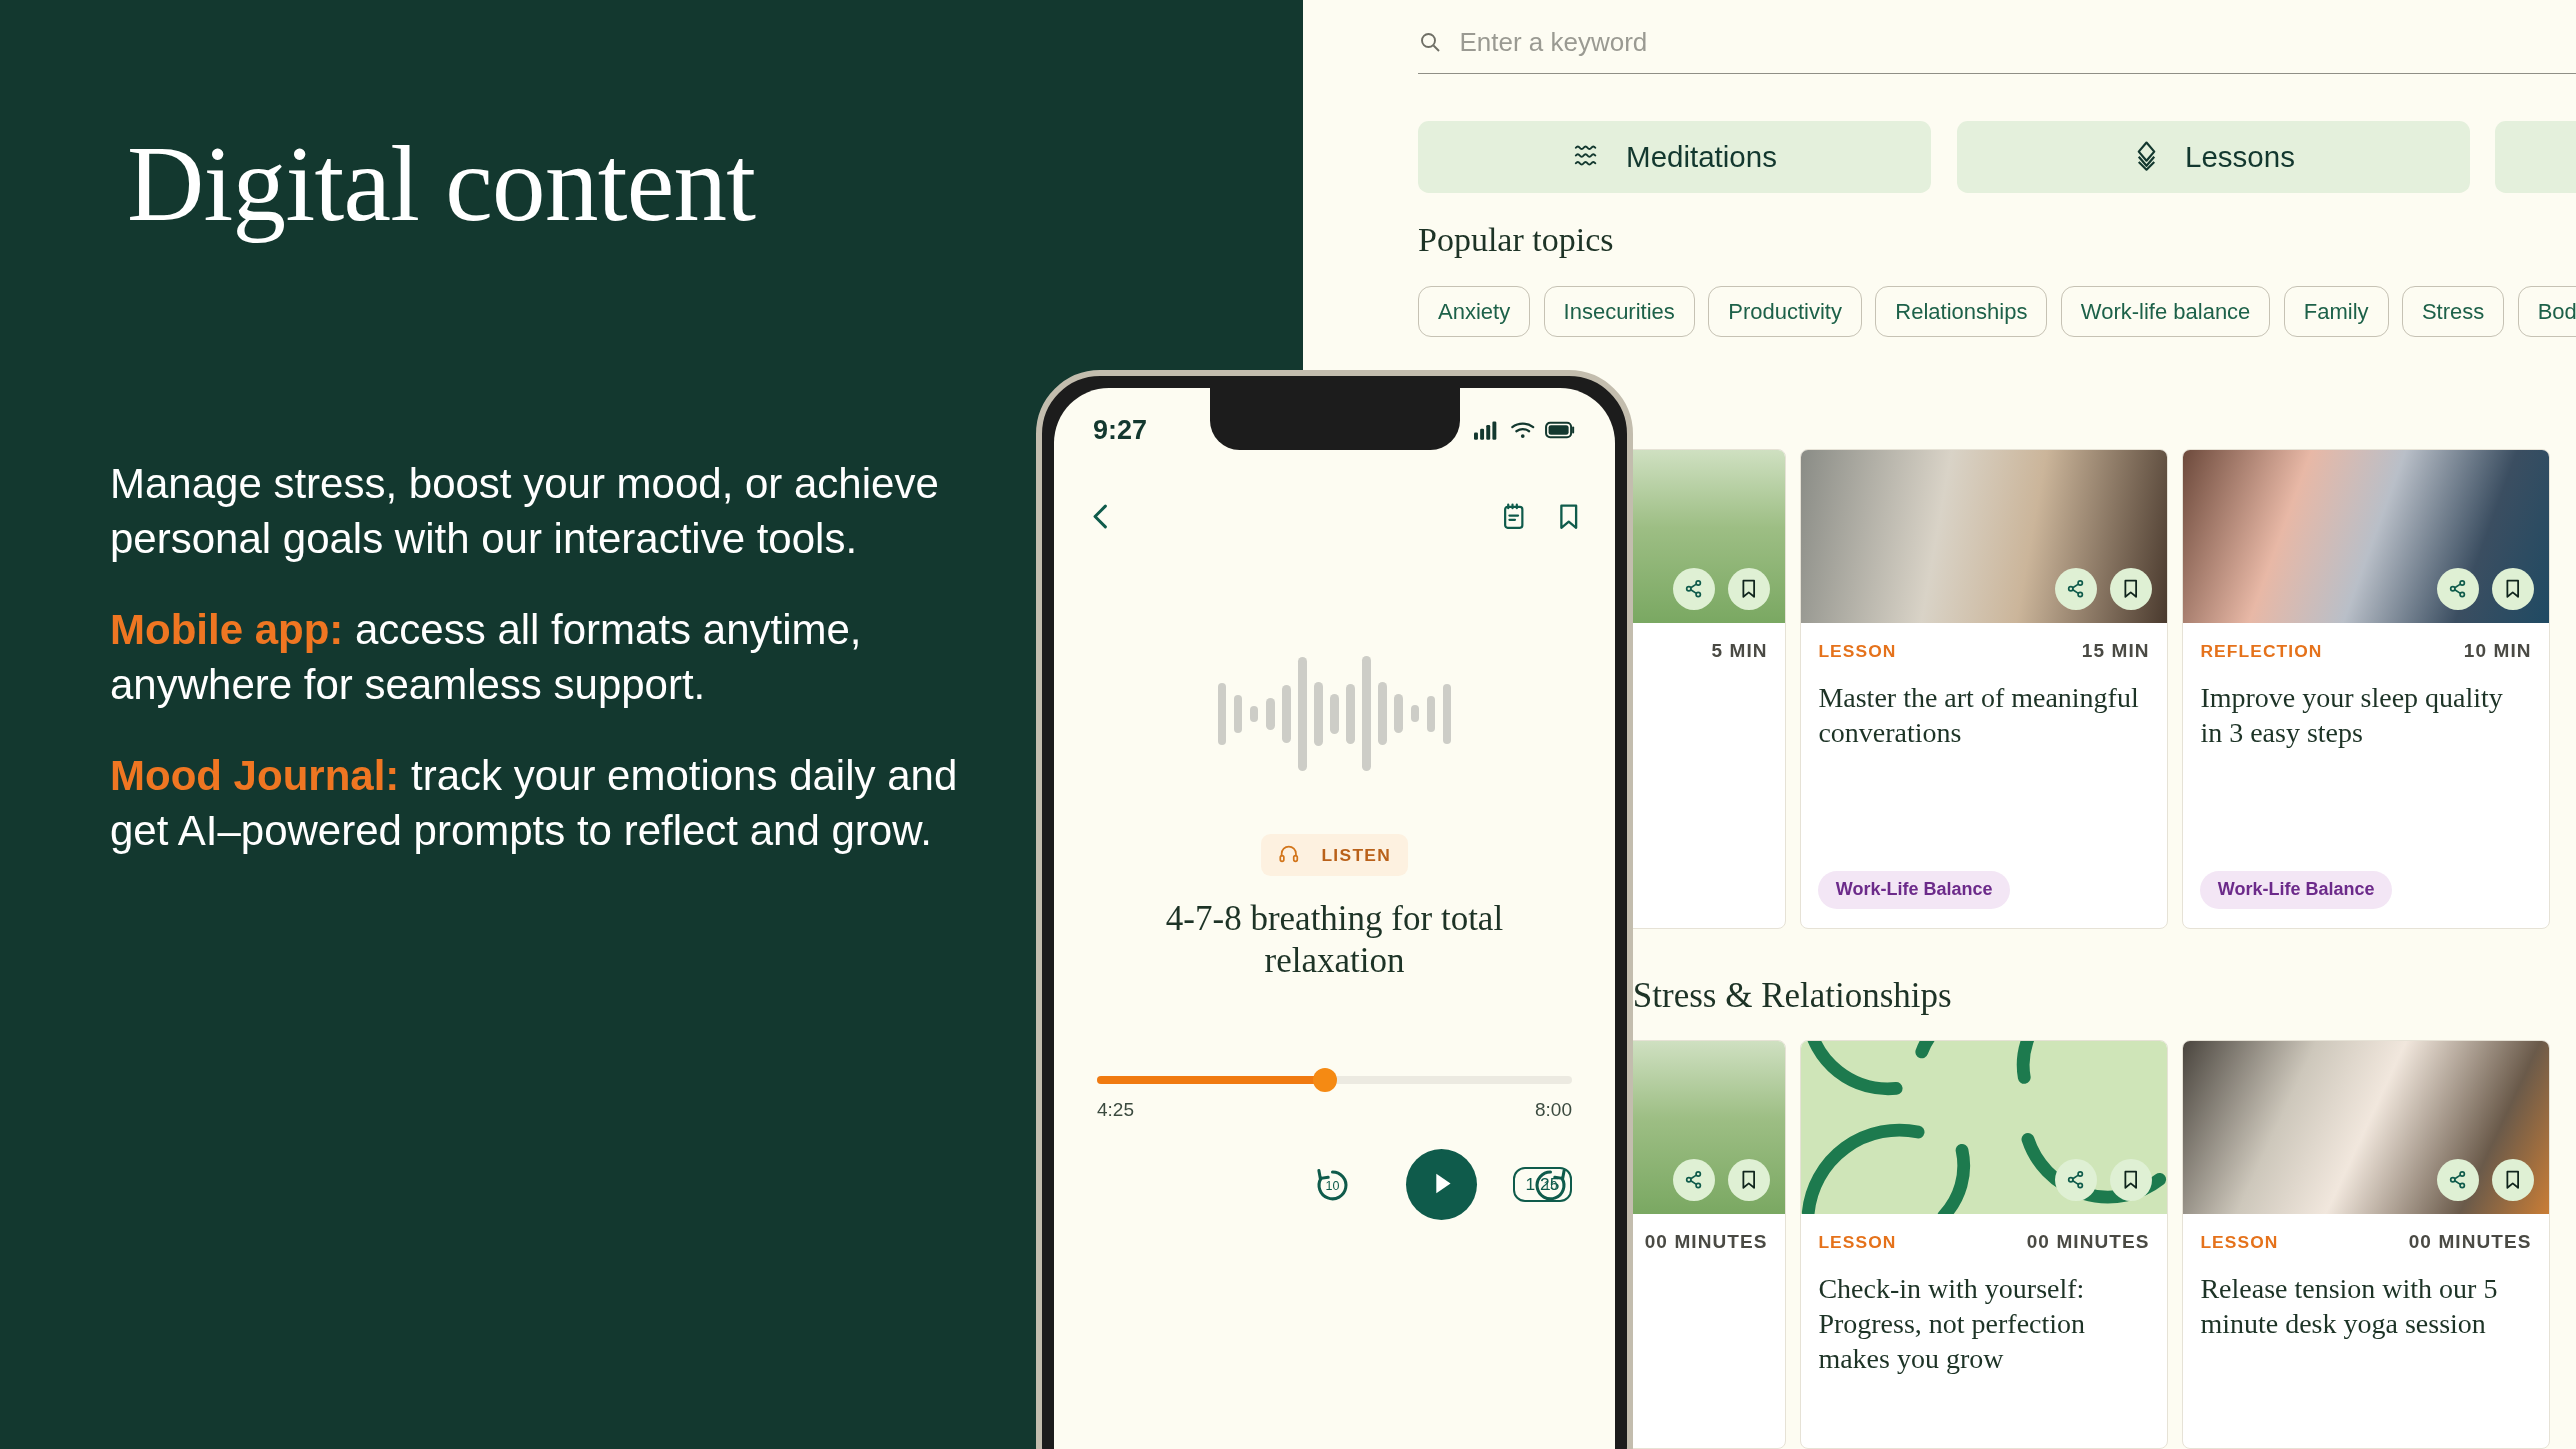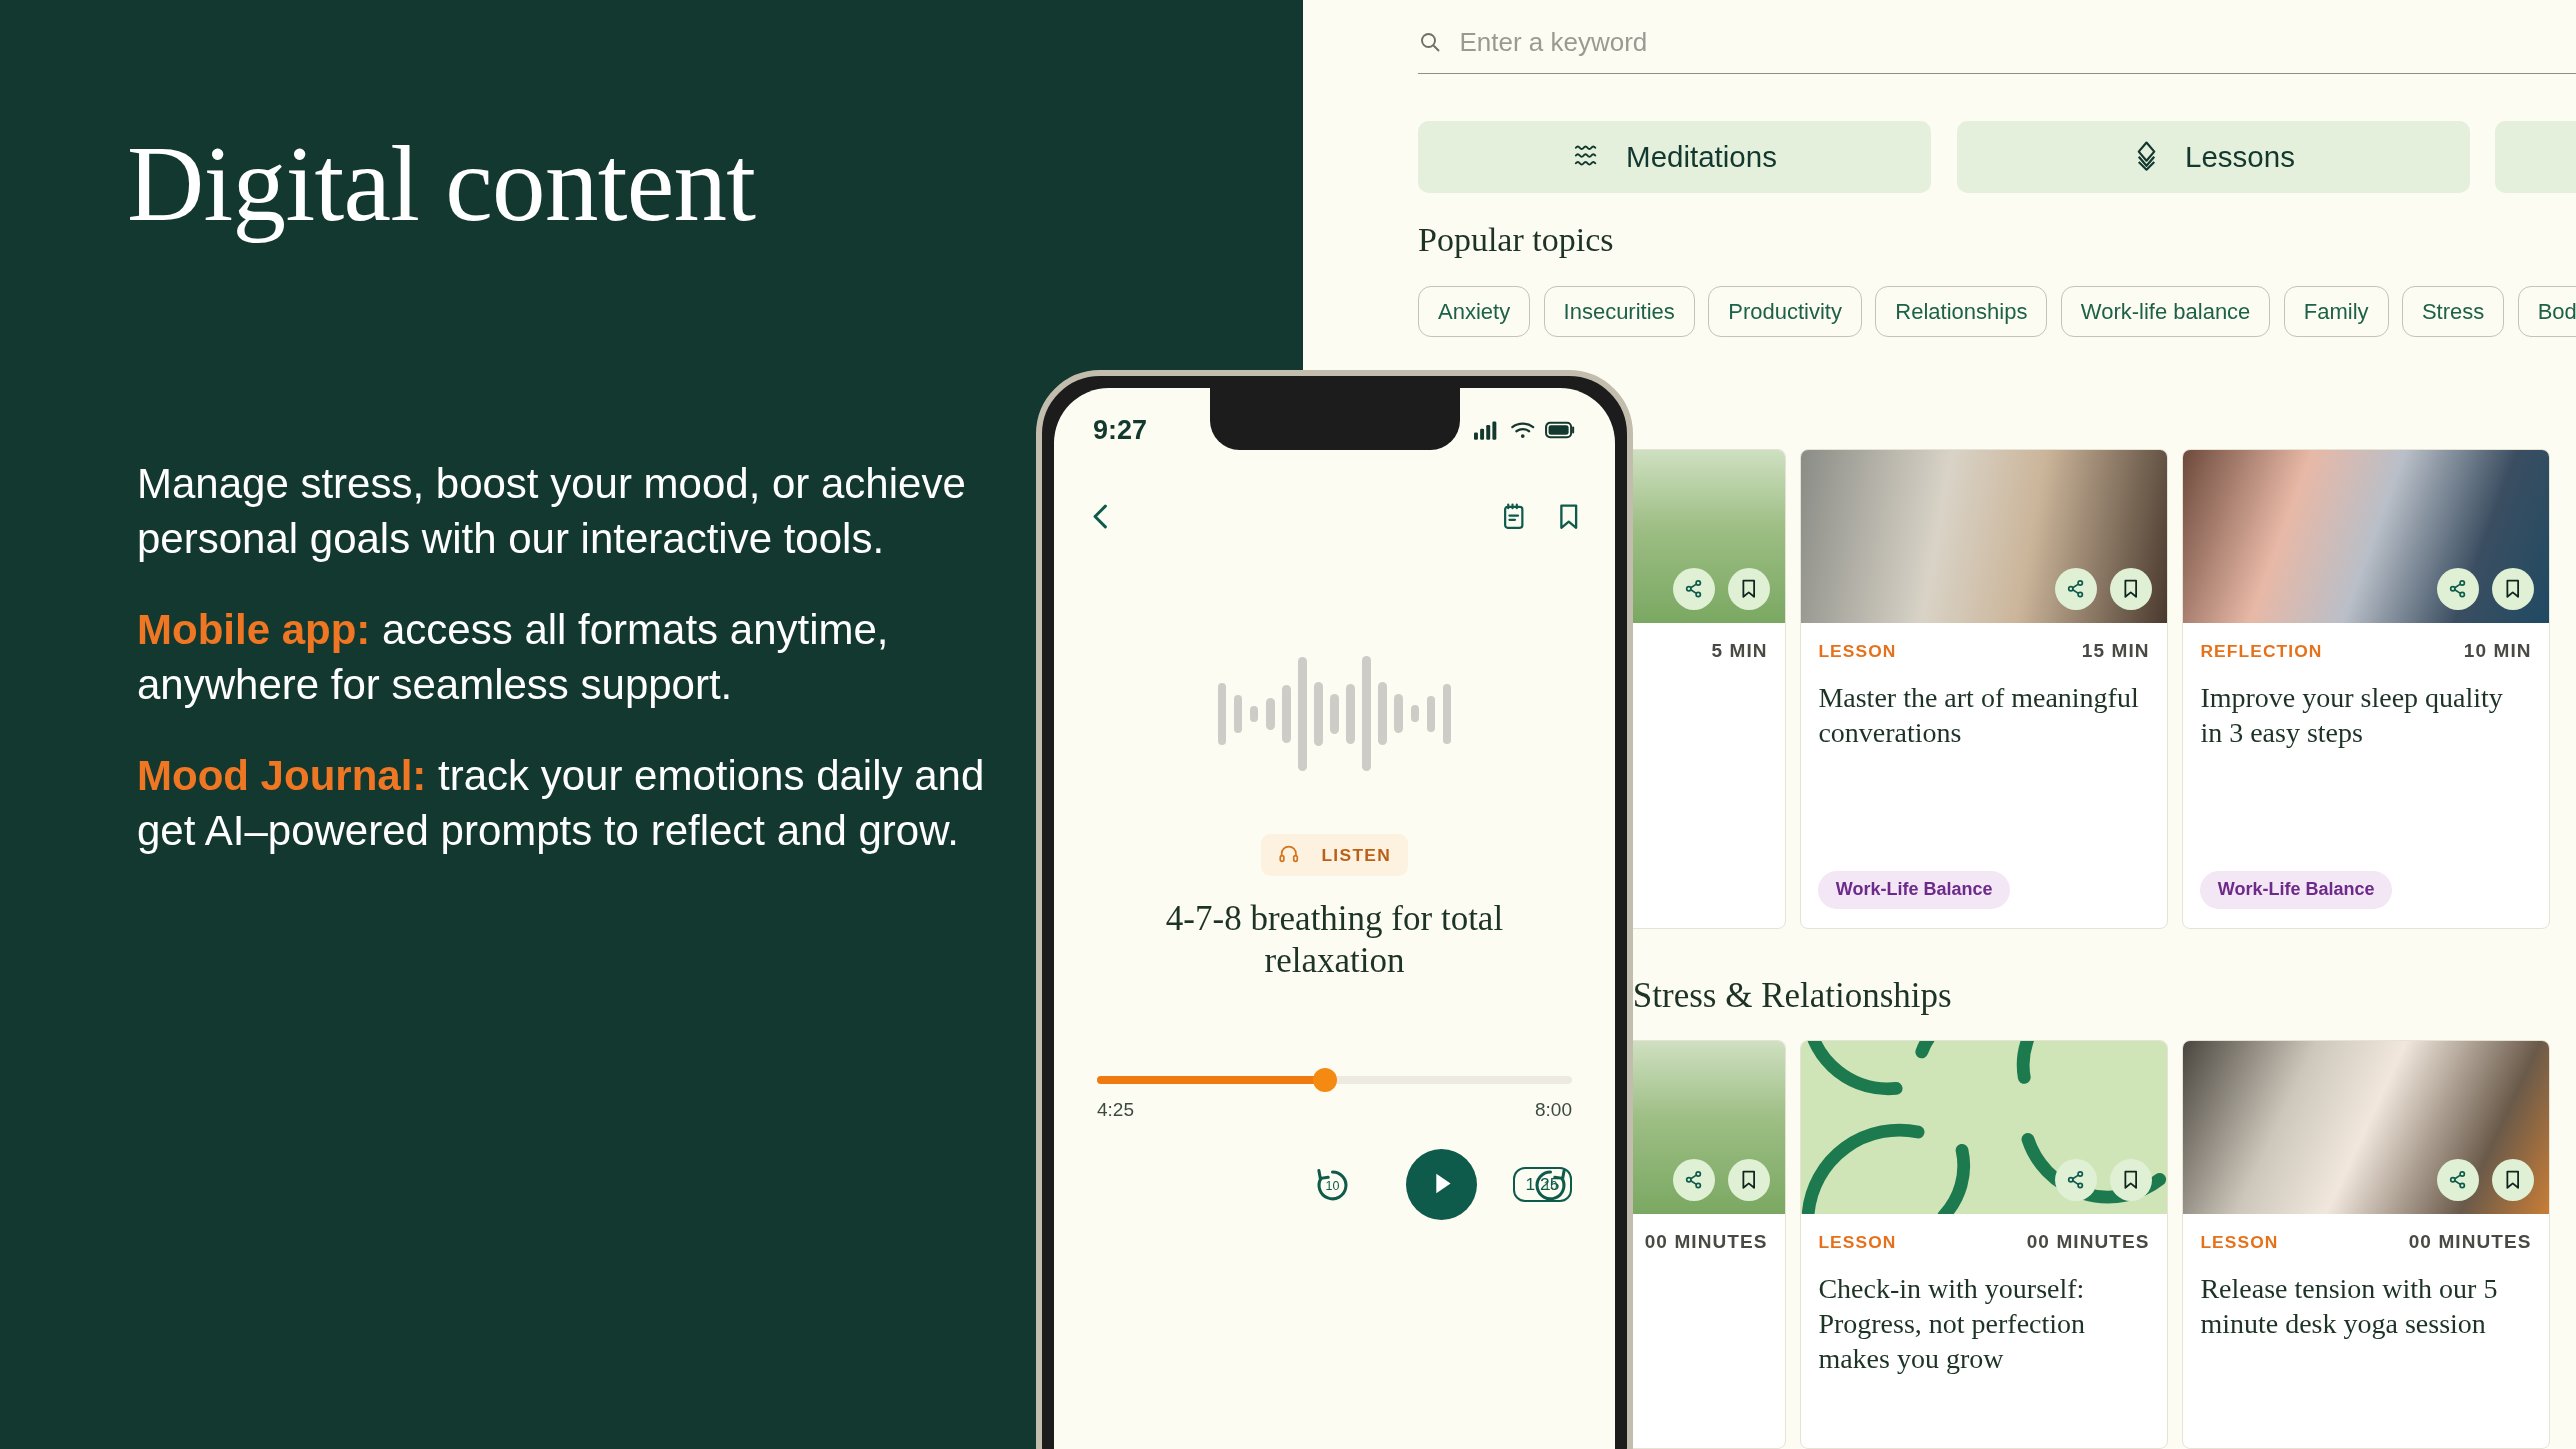--- a/index.html
+++ b/index.html
@@ -23,21 +23,21 @@
     left: 127px; top: 131px;
     font-family: "Liberation Serif", serif;
     font-size: 107px;
     line-height: 1.0;
     color: #ffffff;
     letter-spacing: -0.7px;
     font-weight: 400;
   }
   #left-body {
     position: absolute;
-    left: 137px; top: 456px;
+    left: 110px; top: 456px;
     width: 865px;
     color: #ffffff;
     font-size: 42px;
     line-height: 1.32;
     font-weight: 400;
   }
   #left-body p { margin-bottom: 35px; }
   #left-body p:last-child { margin-bottom: 0; }
   .lead-orange {
     color: #ef7622;

